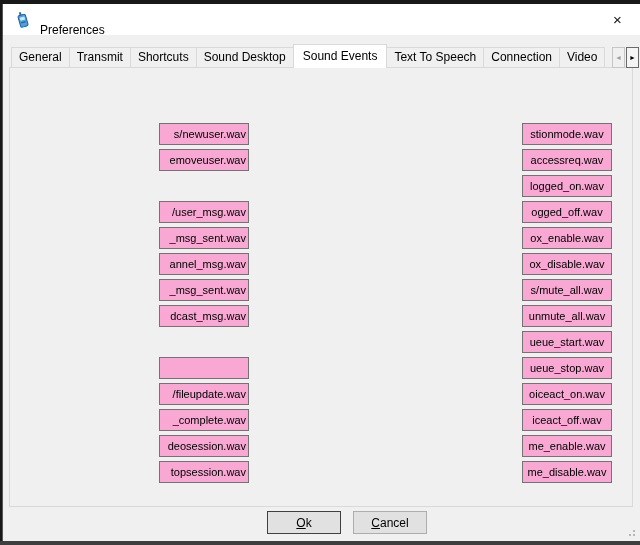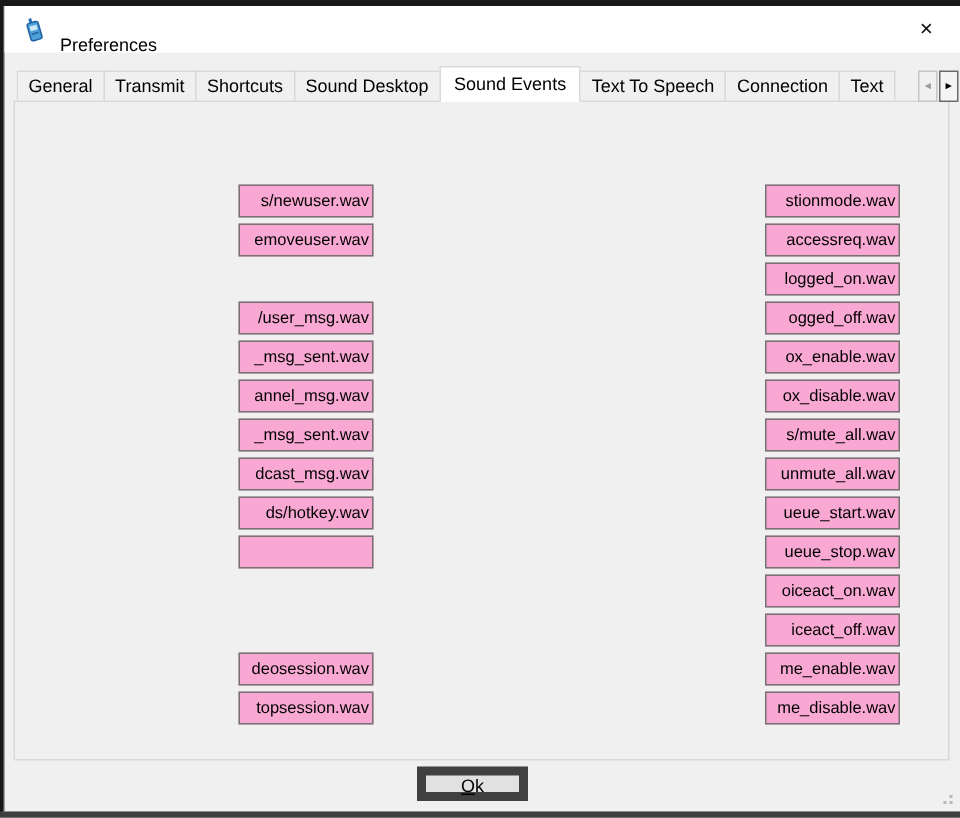--- a/index.html
+++ b/index.html
@@ -37,30 +37,30 @@
   .chev { position:absolute; right:7px; top:6px; width:7px; height:7px; border-right:1px solid #5a5a5a; border-bottom:1px solid #5a5a5a; transform:rotate(45deg) scale(1,0.8); }
 
   .rows { position:absolute; left:0; top:44px; right:0; }
   .srow { position:relative; height:22px; margin-bottom:4px; }
   .lbl { position:absolute; height:22px; line-height:22px; font-size:11.5px; white-space:nowrap; z-index:0; }
   .llbl { left:8px; }
   .rlbl { left:253px; }
   .sfield { position:absolute; height:22px; width:90px; border:1px solid #737373; background:#f9a8d4; font-family:"Liberation Sans", sans-serif;
             font-size:11px; text-align:right; padding:0 2px; z-index:1; }
   .lfield { left:135px; }
-  .rfield { left:486px; }
+  .rfield { left:498px;text-align:center; }
   .browse { position:absolute; height:22px; width:28px; background:#e7e7e7; border:1px solid #adadad;
             font-size:11px; color:#44506e; line-height:18px; text-align:center; padding:0; letter-spacing:1px; }
   .lbrowse { left:220px; }
   .rbrowse { left:560px; }
 
   
   .btn { position:absolute; top:507px; width:74px; height:23px; background:#e1e1e1; border:1px solid #adadad;
          font-family:"Liberation Sans", sans-serif; font-size:12px; text-align:center; }
-  .btn.primary { left:275px; border:6px solid #404040; }
+  .btn.primary { left:264px; border:1px solid #404040; }
   .btn.secondary { left:350px; }
 
   .resize-grip { position:absolute; right:5px; bottom:5px; width:10px; height:10px; }
   .resize-grip i { position:absolute; width:2px; height:2px; background:#b7b7b7; }
   .resize-grip i:nth-child(1){ right:0; bottom:0; }
   .resize-grip i:nth-child(2){ right:4px; bottom:0; }
   .resize-grip i:nth-child(3){ right:0; bottom:4px; }
 </style>
 </head>
 <body>
@@ -110,21 +110,21 @@
 
       <div class="tab">
         <span>Text To Speech</span>
       </div>
 
       <div class="tab">
         <span>Connection</span>
       </div>
 
       <div class="tab">
-        <span>Text</span>
+        <span>Video</span>
       </div>
     </div>
 
   <div class="tab-arrows">
     <button class="tab-arrow prev">
       <span>◄</span>
     </button>
     <button class="tab-arrow next">
       <span>►</span>
     </button>
@@ -183,37 +183,38 @@
         </div>
 
         <div class="srow">
           <span class="lbl llbl">New broadcast message</span>
           <input class="sfield lfield" value="dcast_msg.wav" style="">
           <button class="browse lbrowse">...</button>
         </div>
 
         <div class="srow">
           <span class="lbl llbl">Hotkey pressed</span>
-          <input class="sfield lfield" value="ds/hotkey.wav" style="">
           <button class="browse lbrowse">...</button>
         </div>
 
         <div class="srow">
           <span class="lbl llbl">Channel silent</span>
           <input class="sfield lfield" style="">
           <button class="browse lbrowse">...</button>
         </div>
 
         <div class="srow">
           <span class="lbl llbl">Files updated</span>
+          <input class="sfield lfield" value="/fileupdate.wav" style="">
           <button class="browse lbrowse">...</button>
         </div>
 
         <div class="srow">
           <span class="lbl llbl">File transfer complete</span>
+          <input class="sfield lfield" value="_complete.wav" style="">
           <button class="browse lbrowse">...</button>
         </div>
 
         <div class="srow">
           <span class="lbl llbl">New video session</span>
           <input class="sfield lfield" value="deosession.wav" style="">
           <button class="browse lbrowse">...</button>
         </div>
 
         <div class="srow">
@@ -305,19 +306,20 @@
 
         <div class="srow">
           <span class="lbl rlbl">Voice activation disabled via "Me" menu</span>
           <input class="sfield rfield" value="me_disable.wav" style="">
           <button class="browse rbrowse">...</button>
         </div>
       </div>
   </div>
 
   <button class="btn primary"><u>O</u>k</button>
+  <button class="btn secondary"><u>C</u>ancel</button>
 
   <div class="resize-grip">
       <i></i>
       <i></i>
       <i></i>
     </div>
 </div>
 
 </body></html>

